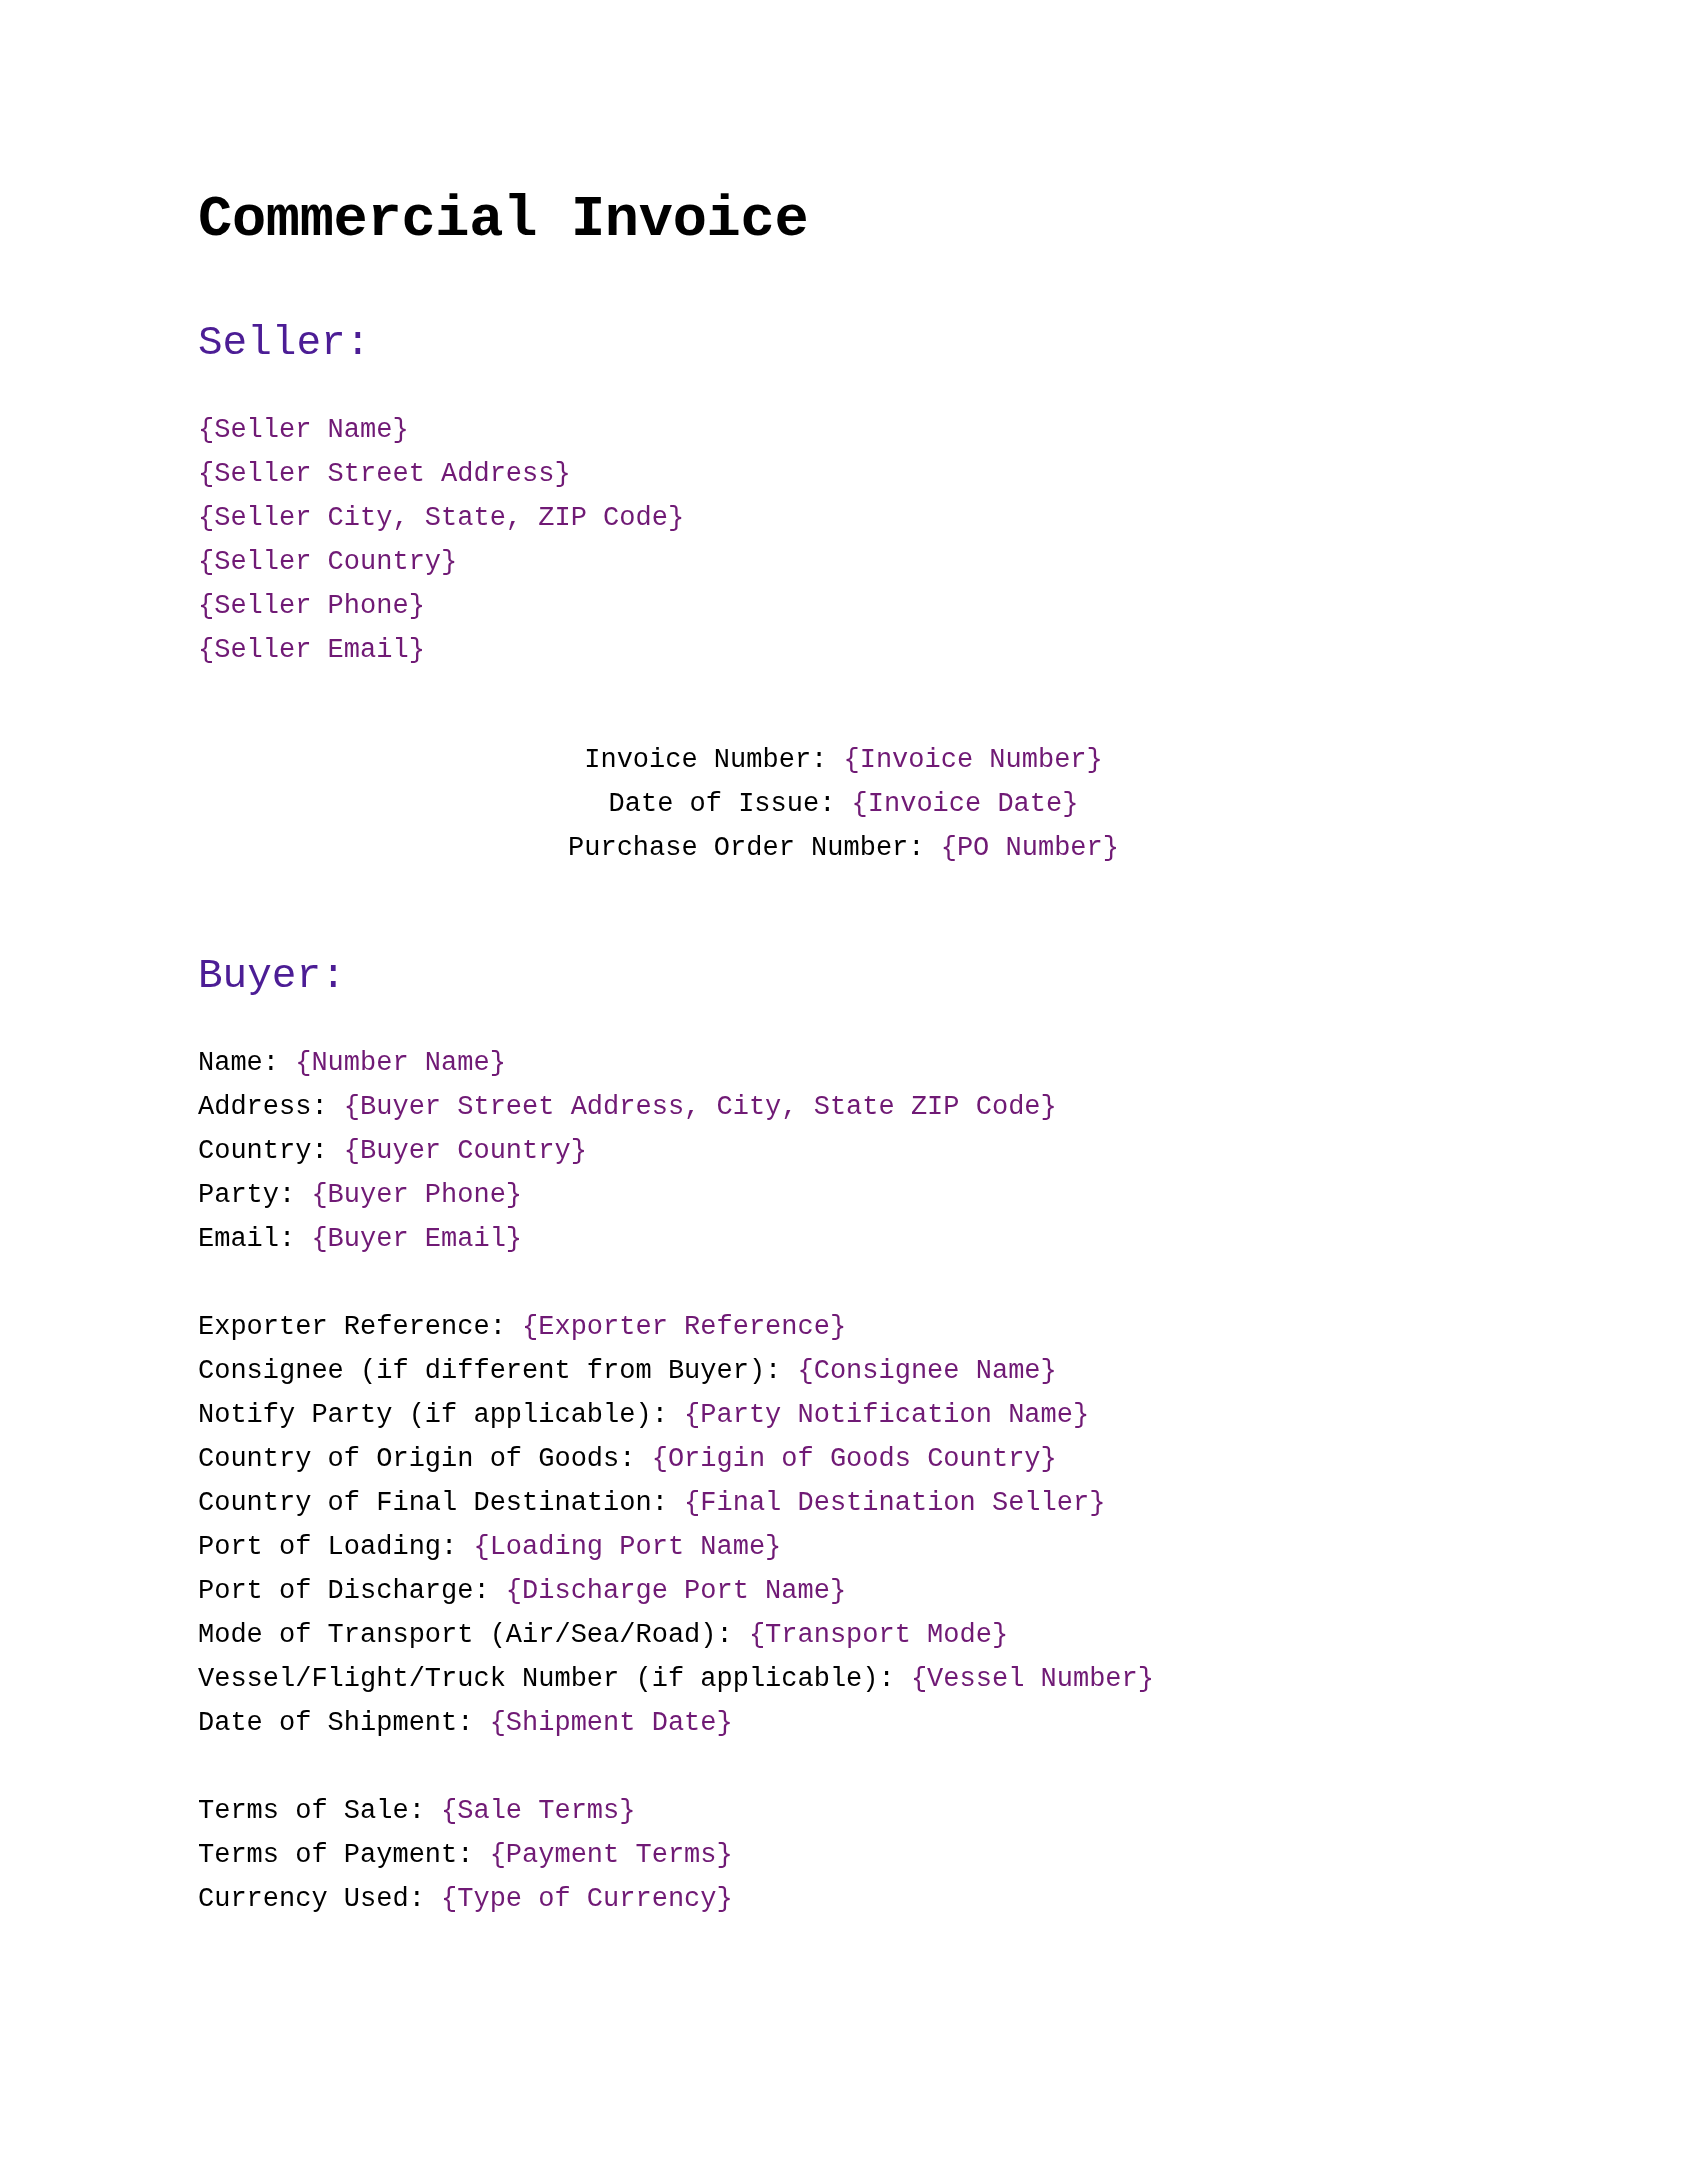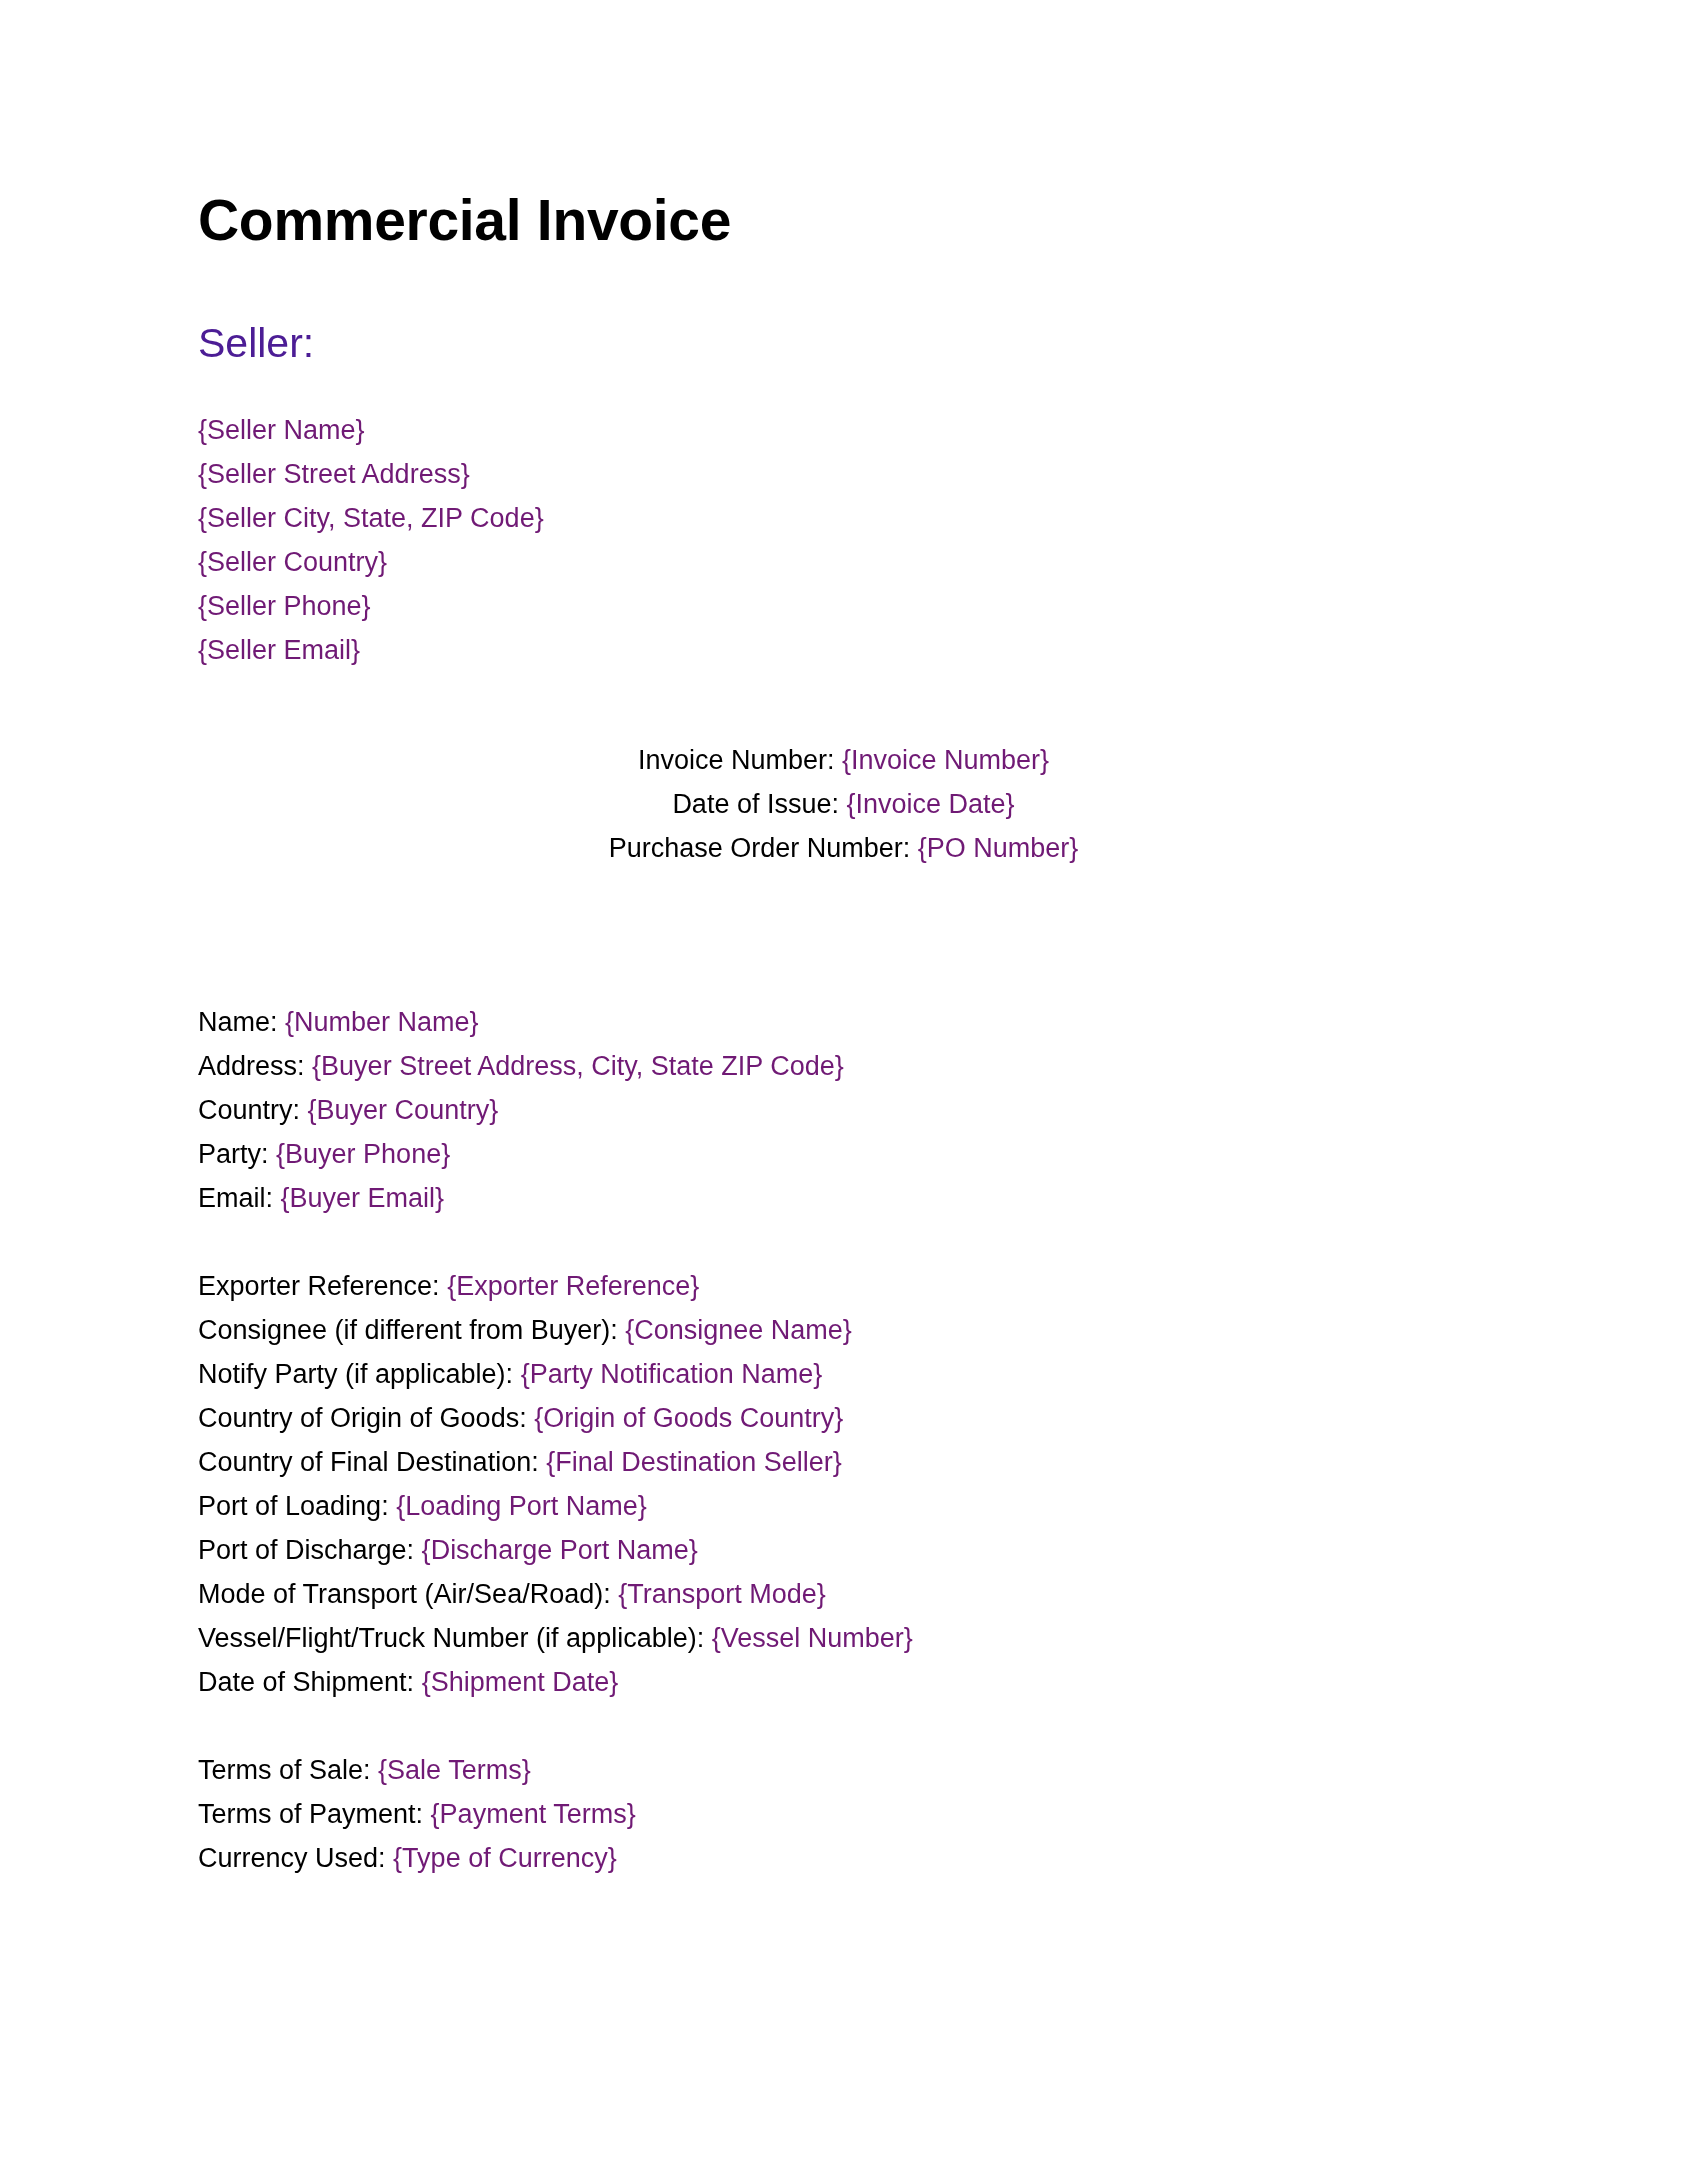--- a/index.html
+++ b/index.html
@@ -15,20 +15,21 @@
     -webkit-font-smoothing: antialiased;
   }
 
   .page {
     position: relative;
     box-sizing: border-box;
     width: 1687px;
     height: 1691px;
     background: #ffffff;
     padding: 192px 198px 0 198px;
+    font-family: Liberation Mono, monospace;
   }
 
   .doc-title {
     font-size: 57px;
     font-weight: bold;
     line-height: 1.0;
     letter-spacing: -0.3px;
     margin: 0 0 0 0;
     color: #000000;
   }
@@ -96,20 +97,21 @@
   <div class="gap-seller-to-meta"></div>
 
   <div class="meta-block">
     <div class="body-line"><span>Invoice Number:</span> <span class="ph">{Invoice Number}</span></div>
     <div class="body-line"><span>Date of Issue:</span> <span class="ph">{Invoice Date}</span></div>
     <div class="body-line"><span>Purchase Order Number:</span> <span class="ph">{PO Number}</span></div>
   </div>
 
   <div class="gap-meta-to-buyer"></div>
 
+  <h2 class="section-heading">Buyer:</h2>
 
   <div class="gap-buyer-head"></div>
 
   <div class="lines-block">
     <div class="body-line"><span>Name:</span> <span class="ph">{Number Name}</span></div>
     <div class="body-line"><span>Address:</span> <span class="ph">{Buyer Street Address, City, State ZIP Code}</span></div>
     <div class="body-line"><span>Country:</span> <span class="ph">{Buyer Country}</span></div>
     <div class="body-line"><span>Party:</span> <span class="ph">{Buyer Phone}</span></div>
     <div class="body-line"><span>Email:</span> <span class="ph">{Buyer Email}</span></div>
   </div>

